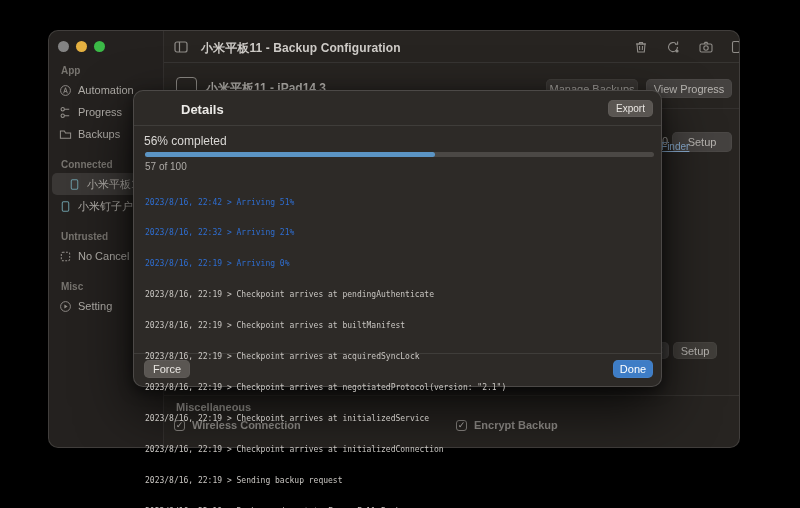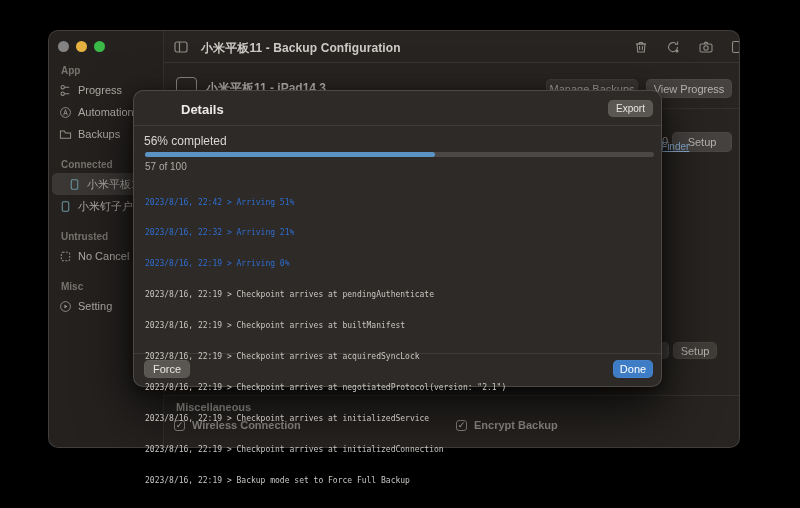--- a/index.html
+++ b/index.html
@@ -127,36 +127,36 @@
           <rect x="4.5" y="2.5" width="7" height="11" rx="1.5"></rect>
         </svg>
       </span>
     </div>
     <div class="hdr-divider"></div>
 
     <div class="sidebar">
       <div class="sb-section">App</div>
       <div class="sb-item">
         <span class="sb-ico">
+          <svg viewBox="0 0 14 14" fill="none" stroke="currentColor" stroke-width="1">
+            <circle cx="7" cy="7" r="5.3"></circle>
+              <path d="M5 10l2-6 2 6M5.8 8h2.4"></path>
+          </svg>
+        </span>
+        <span>Automation</span>
+      </div>
+      <div class="sb-item">
+        <span class="sb-ico">
           <svg viewBox="0 0 14 14" fill="none" stroke="currentColor" stroke-width="1.1">
             <circle cx="4" cy="3.5" r="1.8"></circle>
               <circle cx="4" cy="10.5" r="1.8"></circle>
               <path d="M5.8 3.5H11M5.8 10.5H11"></path>
           </svg>
         </span>
         <span>Progress</span>
-      </div>
-      <div class="sb-item">
-        <span class="sb-ico">
-          <svg viewBox="0 0 14 14" fill="none" stroke="currentColor" stroke-width="1">
-            <circle cx="7" cy="7" r="5.3"></circle>
-              <path d="M5 10l2-6 2 6M5.8 8h2.4"></path>
-          </svg>
-        </span>
-        <span>Automation</span>
       </div>
       <div class="sb-item">
         <span class="sb-ico">
           <svg viewBox="0 0 14 14" fill="none" stroke="currentColor" stroke-width="1.1">
             <path d="M1.5 4.5V11h11V5.5H7L5.8 3.2H1.5v1.3z"></path>
           </svg>
         </span>
         <span>Backups</span>
       </div>
 
@@ -244,20 +244,21 @@
     <div class="log">
       <div class="log-line blue">2023/8/16, 22:42 &gt; Arriving 51%</div>
       <div class="log-line blue">2023/8/16, 22:32 &gt; Arriving 21%</div>
       <div class="log-line blue">2023/8/16, 22:19 &gt; Arriving 0%</div>
       <div class="log-line">2023/8/16, 22:19 &gt; Checkpoint arrives at pendingAuthenticate</div>
       <div class="log-line">2023/8/16, 22:19 &gt; Checkpoint arrives at builtManifest</div>
       <div class="log-line">2023/8/16, 22:19 &gt; Checkpoint arrives at acquiredSyncLock</div>
       <div class="log-line">2023/8/16, 22:19 &gt; Checkpoint arrives at negotiatedProtocol(version: "2.1")</div>
       <div class="log-line">2023/8/16, 22:19 &gt; Checkpoint arrives at initializedService</div>
       <div class="log-line">2023/8/16, 22:19 &gt; Checkpoint arrives at initializedConnection</div>
+      <div class="log-line">2023/8/16, 22:19 &gt; Sending backup request</div>
       <div class="log-line">2023/8/16, 22:19 &gt; Backup mode set to Force Full Backup</div>
       
       
       
       
     </div>
 
     <div class="dlg-divider dlg-div-bottom"></div>
     <div class="btn btn-cancel">Force</div>
     <div class="btn btn-done">Done</div>

